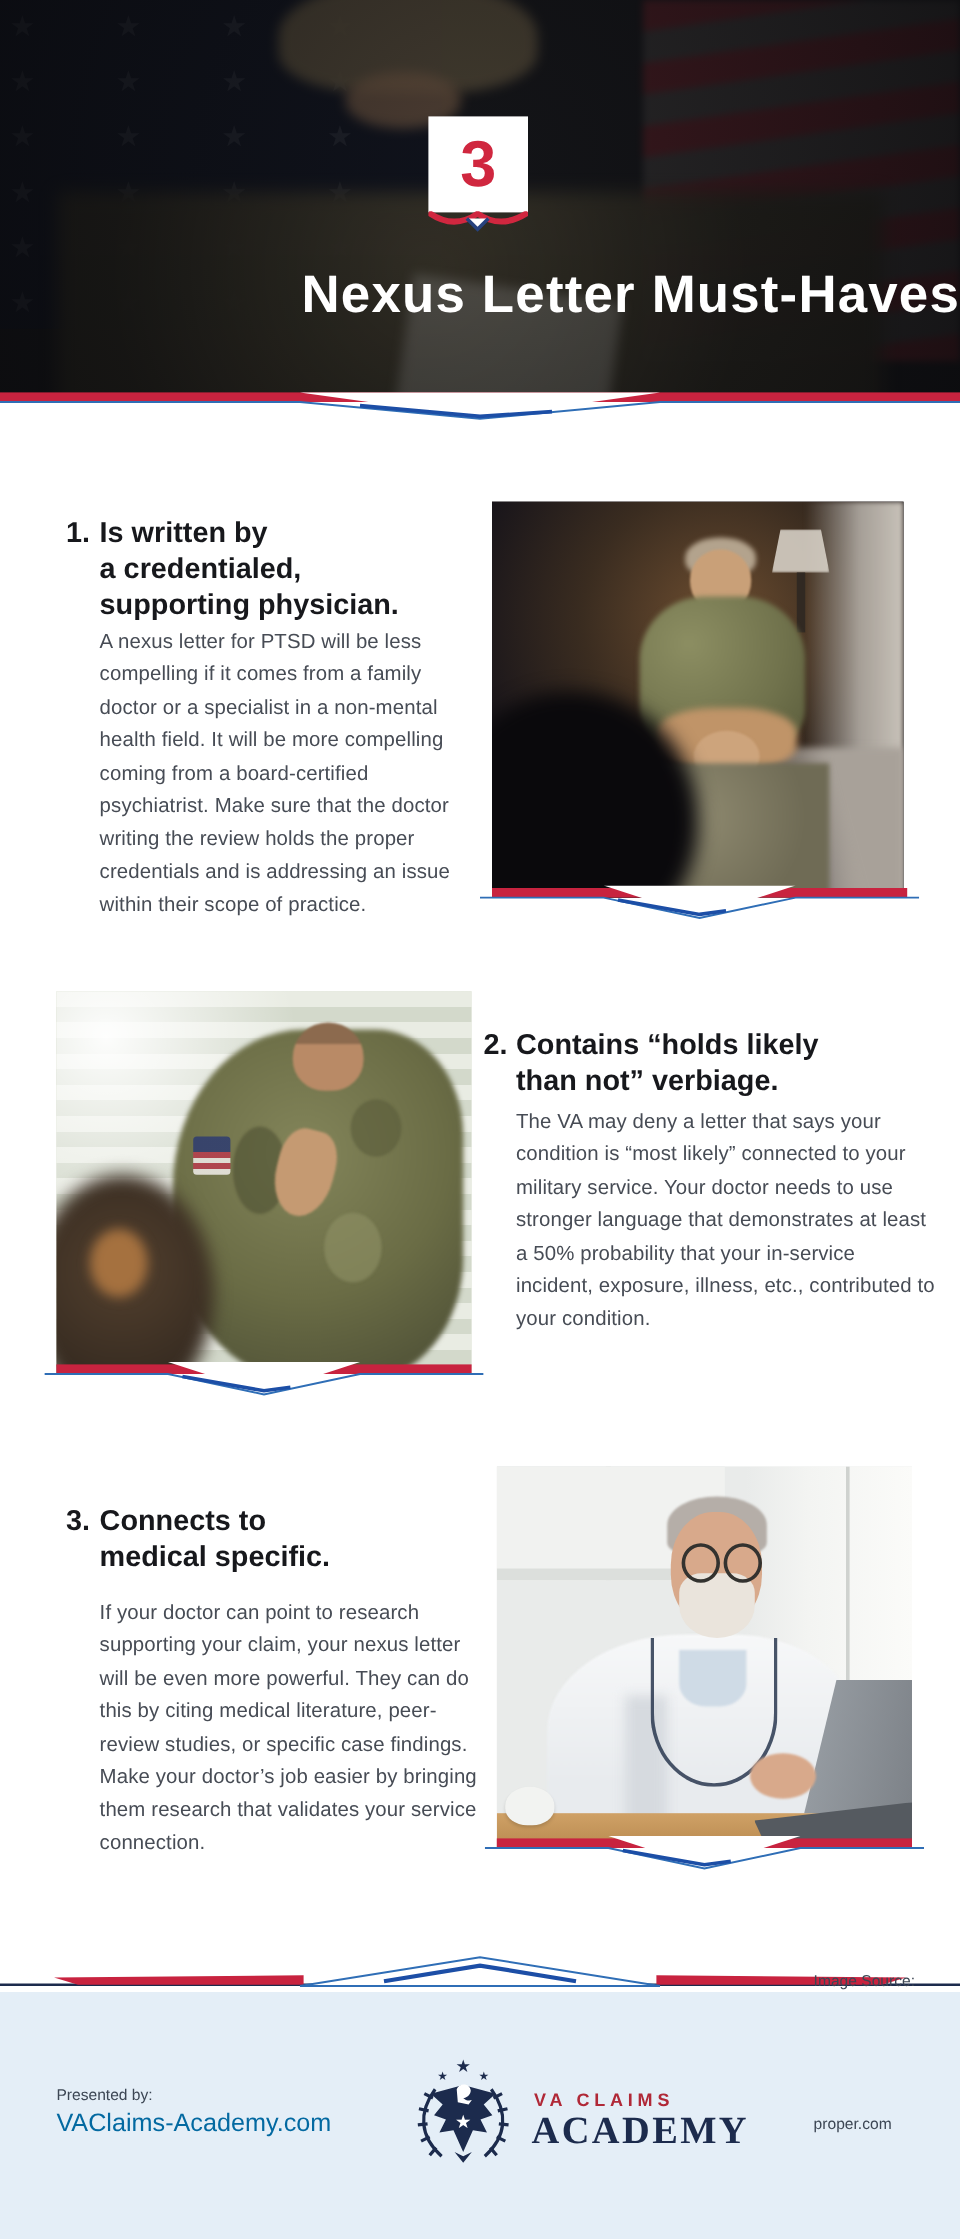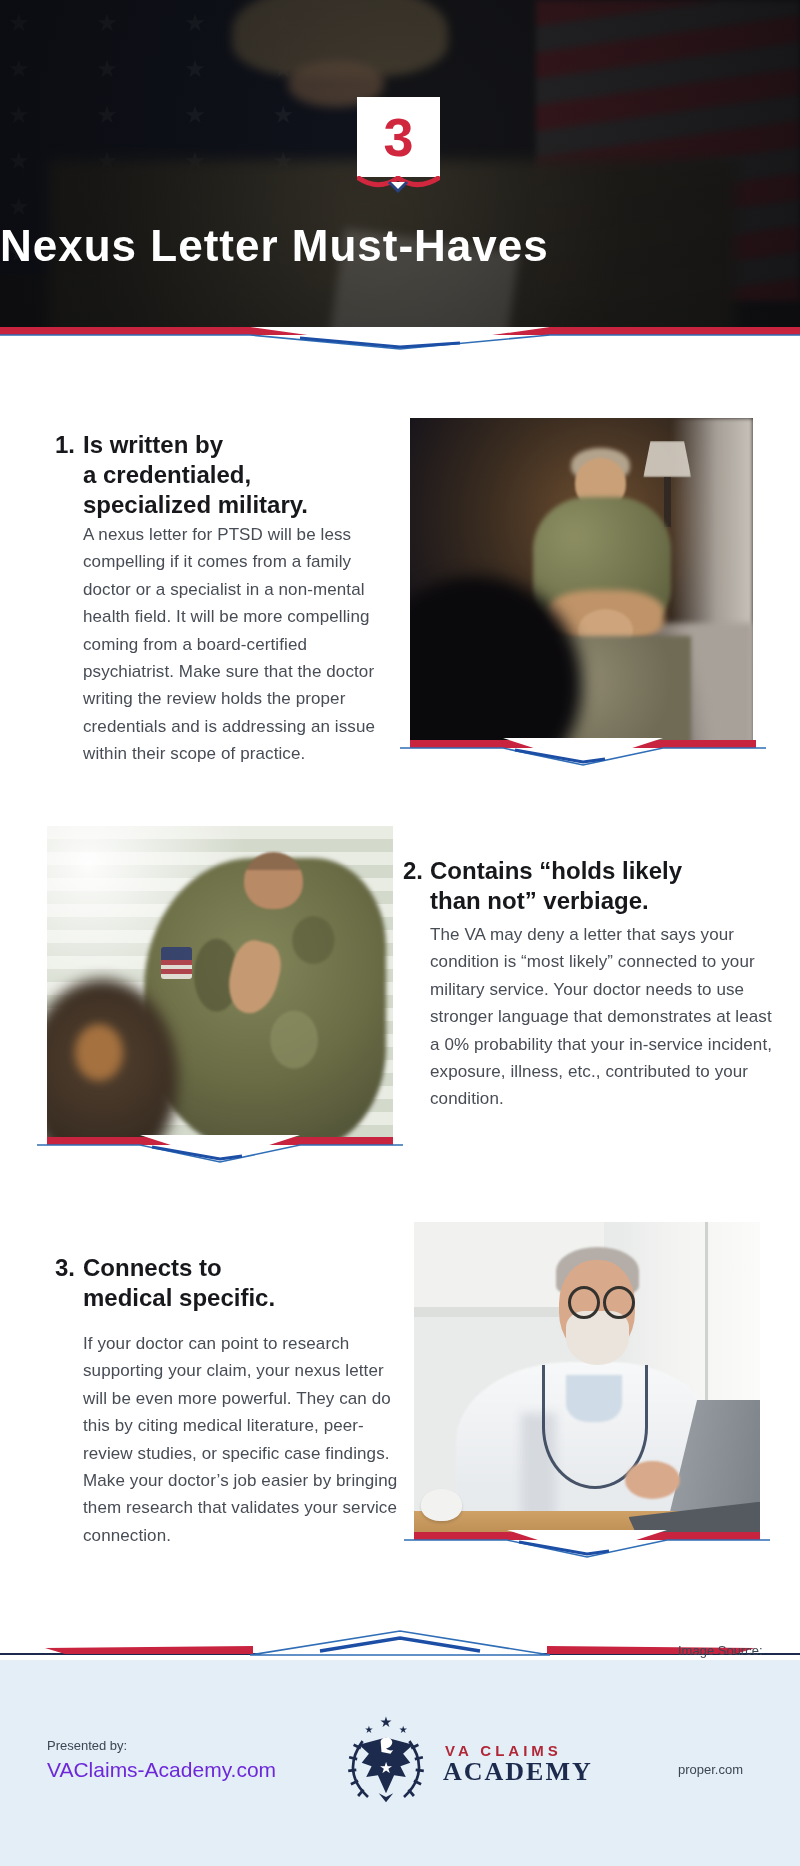--- a/index.html
+++ b/index.html
@@ -21,21 +21,21 @@
   .hd-body{left:6%;top:48%;width:86%;height:64%;
       background:radial-gradient(circle at 45% 30%,#4a4434,#2c2a22 65%);filter:blur(7px);opacity:.95}
   .hd-paper{left:42%;top:72%;width:22%;height:34%;background:#b9b7b2;opacity:.38;filter:blur(5px);transform:rotate(8deg)}
   .hd-overlay{left:0;top:0;right:0;bottom:0;
       background:radial-gradient(circle at 50% 42%,rgba(10,10,12,.28),rgba(8,8,10,.7));z-index:1}
 
   .badge{left:357px;top:97px;width:83px;height:80px;background:#ffffff;z-index:2;
          display:flex;align-items:center;justify-content:center}
   .badge-num{font-size:54px;font-weight:bold;color:#d0273f;line-height:1}
   .badge-wave{left:357px;top:176px;z-index:2}
-  .main-title{left:0;top:192px;width:800px;text-align:left;z-index:2;color:#ffffff;
+  .main-title{left:0;top:192px;width:800px;text-align:right;z-index:2;color:#ffffff;
               font-size:44px;font-weight:bold;letter-spacing:1px}
   .hdr-divider{left:0;top:316px;z-index:3}
 
   
   .sec-num{font-size:24px;font-weight:bold;color:#17181c;line-height:30px}
   .sec-heading{font-size:24px;font-weight:bold;color:#17181c;line-height:30px;margin:0;white-space:pre-line}
   .sec-body{font-size:17px;line-height:27.4px;color:#474c55;margin:0;letter-spacing:.1px}
 
   
   .photo{position:absolute;overflow:hidden;margin:0}
@@ -106,23 +106,23 @@
       background:linear-gradient(100deg,#9aa0a6,#7d8288)}
   .p3-laptop-base{right:0;bottom:0;width:38%;height:12%;background:#555a60;
       clip-path:polygon(0 40%,100% 0,100% 100%,8% 100%)}
   .p3-cup{left:2%;bottom:6%;width:12%;height:10%;background:#f2f3f1;border-radius:50% 50% 45% 45%;
       box-shadow:0 2px 3px rgba(0,0,0,.15)}
   .p3-hand{right:23%;bottom:13%;width:16%;height:12%;background:#d8a98b;border-radius:50%;filter:blur(1px)}
 
   
   .footer-bg{left:0;top:1660px;width:800px;height:206px;background:#e4eef7}
   .ft-small{font-size:13px;color:#3c4654}
-  .ft-site{font-size:21px;color:#6d28d9}
+  .ft-site{font-size:21px;color:#0369a1}
   .logo-top{font-size:15px;font-weight:bold;color:#b02837;letter-spacing:4px}
-  .logo-bottom{font-size:26px;font-weight:bold;color:#1c2b4d;letter-spacing:2px;
+  .logo-bottom{font-size:32px;font-weight:bold;color:#1c2b4d;letter-spacing:2px;
                font-family:"Liberation Serif","DejaVu Serif",serif}
 </style>
 </head>
 <body>
 
 <header class="abs header">
   <div class="hd-canton"></div>
   <div class="hd-stars">★ ★ ★ ★ ★ ★ ★ ★ ★ ★ ★ ★ ★ ★ ★ ★ ★ ★ ★ ★ ★ ★ ★ ★ ★ ★ ★ ★ ★ ★</div>
   <div class="hd-stripes"></div>
   <div class="hd-cap"></div>
@@ -145,21 +145,21 @@
 <svg class="abs hdr-divider" width="800" height="40" viewBox="0 0 800 40">
   <rect x="0" y="11" width="800" height="8" fill="#c8233f"></rect>
   <polygon points="250,11 550,11 400,32" fill="#ffffff"></polygon>
   <polyline points="0,19 250,19 400,33 550,19 800,19" fill="none" stroke="#2f6eb6" stroke-width="1.6"></polyline>
   <polyline points="300,22 400,31 460,27" fill="none" stroke="#1c4ea6" stroke-width="3"></polyline>
 </svg>
 
 <div class="abs sec-num" style="left:55px;top:430px">1.</div>
 <h2 class="abs sec-heading" style="left:83px;top:430px;width:330px">Is written by
 a credentialed,
-specialized military.</h2>
+supporting physician.</h2>
 <p class="abs sec-body" style="left:83px;top:521px;width:314px">A nexus letter for PTSD will be less compelling if it comes from a family doctor or a specialist in a non-mental health field. It will be more compelling coming from a board-certified psychiatrist. Make sure that the doctor writing the review holds the proper credentials and is addressing an issue within their scope of practice.</p>
 
 <figure class="photo photo1" style="left:410px;top:418px;width:343px;height:330px">
   <div class="p1-bg"></div>
   <div class="p1-window"></div>
   <div class="p1-floor"></div>
   <div class="p1-lamp"></div>
   <div class="p1-lampstem"></div>
   <div class="p1-hair"></div>
   <div class="p1-head"></div>
@@ -191,21 +191,21 @@
 <svg class="abs" style="left:37px;top:1135px" width="366" height="30" viewBox="0 0 366 30">
   <rect x="10" y="2" width="346" height="8" fill="#c8233f"></rect>
   <polygon points="103,0 263,0 183,26" fill="#ffffff"></polygon>
   <polyline points="0,10 103,10 183,27 263,10 366,10" fill="none" stroke="#2f6eb6" stroke-width="1.6"></polyline>
   <polyline points="115,12 183,24 205,21" fill="none" stroke="#1c4ea6" stroke-width="3"></polyline>
 </svg>
 
 <div class="abs sec-num" style="left:403px;top:856px">2.</div>
 <h2 class="abs sec-heading" style="left:430px;top:856px;width:360px">Contains “holds likely
 than not” verbiage.</h2>
-<p class="abs sec-body" style="left:430px;top:921px;width:350px">The VA may deny a letter that says your condition is “most likely” connected to your military service. Your doctor needs to use stronger language that demonstrates at least a 0% probability that your in-service incident, exposure, illness, etc., contributed to your condition.</p>
+<p class="abs sec-body" style="left:430px;top:921px;width:350px">The VA may deny a letter that says your condition is “most likely” connected to your military service. Your doctor needs to use stronger language that demonstrates at least a 50% probability that your in-service incident, exposure, illness, etc., contributed to your condition.</p>
 
 <div class="abs sec-num" style="left:55px;top:1253px">3.</div>
 <h2 class="abs sec-heading" style="left:83px;top:1253px;width:330px">Connects to
 medical specific.</h2>
 <p class="abs sec-body" style="left:83px;top:1330px;width:322px">If your doctor can point to research supporting your claim, your nexus letter will be even more powerful. They can do this by citing medical literature, peer-review studies, or specific case findings. Make your doctor’s job easier by bringing them research that validates your service connection.</p>
 
 <figure class="photo photo3" style="left:414px;top:1222px;width:346px;height:318px">
   <div class="p3-bg"></div>
   <div class="p3-frame"></div>
   <div class="p3-cabinet"></div>

